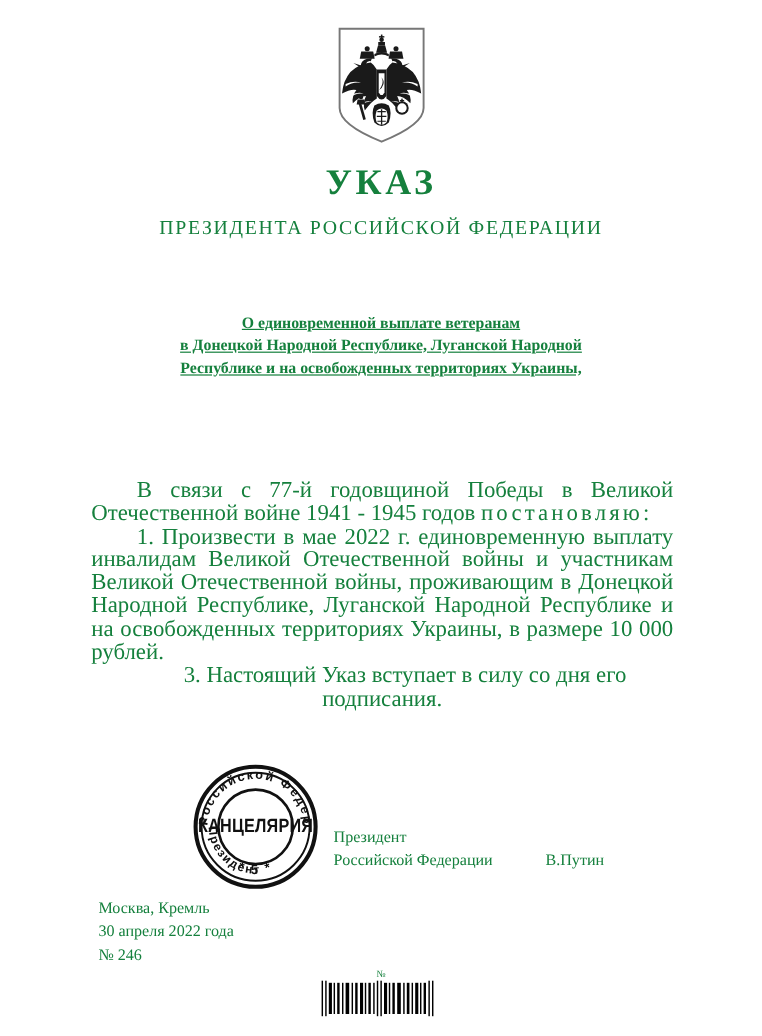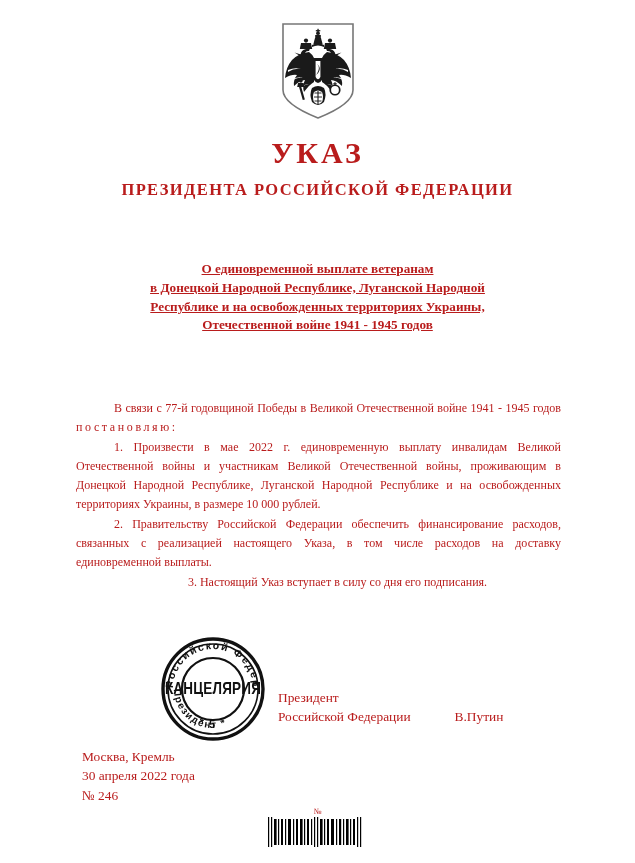--- a/index.html
+++ b/index.html
@@ -6,21 +6,21 @@
     margin: 0;
     padding: 0;
     background: #ffffff;
   }
   .page {
     position: relative;
     width: 635px;
     height: 863px;
     background: #ffffff;
     font-family: "Liberation Serif", "DejaVu Serif", serif;
-    color: #b91c1c;
+    color: #15803d;
     overflow: hidden;
   }
 
   
   .emblem-wrap {
     position: absolute;
     left: 0; right: 0;
     top: 22px;
     display: flex;
     justify-content: center;
@@ -42,21 +42,21 @@
     font-weight: bold;
     letter-spacing: 3px;
     line-height: 1.1;
   }
   .doc-subtitle {
     position: absolute;
     left: 0; right: 0;
     top: 180px;
     text-align: center;
     font-size: 16.5px;
-    font-weight: bold;
+    font-weight: normal;
     letter-spacing: 1.4px;
     line-height: 1.2;
   }
 
   
   .subject {
     position: absolute;
     left: 90px;
     right: 90px;
     top: 260px;
@@ -70,21 +70,21 @@
 
   
   .body-block {
     position: absolute;
     left: 76px;
     right: 74px;
     top: 399px;
   }
   .body-block p {
     margin: 0;
-    font-size: 12px;
+    font-size: 19px;
     line-height: 19.3px;
     text-align: justify;
     text-indent: 38px;
     text-justify: inter-word;
     font-family: Liberation Serif, serif;
   }
   .body-block p.p-last-left { text-align: center; }
   .spaced {
     letter-spacing: 2.6px;
   }
@@ -205,27 +205,25 @@
     </div>
   </div>
 
   <div class="doc-title">УКАЗ</div>
   <div class="doc-subtitle">ПРЕЗИДЕНТА РОССИЙСКОЙ ФЕДЕРАЦИИ</div>
 
   <div class="subject">
     <div>О единовременной выплате ветеранам</div>
     <div>в Донецкой Народной Республике, Луганской Народной</div>
     <div>Республике и на освобожденных территориях Украины,</div>
-    <div>Отечественной войне 1941 - 1945 годов</div>
   </div>
 
   <div class="body-block">
     <p><span>В связи с 77-й годовщиной Победы в Великой Отечественной войне 1941 - 1945 годов </span><span class="spaced">постановляю:</span></p>
     <p>1. Произвести в мае 2022 г. единовременную выплату инвалидам Великой Отечественной войны и участникам Великой Отечественной войны, проживающим в Донецкой Народной Республике, Луганской Народной Республике и на освобожденных территориях Украины, в размере 10 000 рублей.</p>
-    <p>2. Правительству Российской Федерации обеспечить финансирование расходов, связанных с реализацией настоящего Указа, в том числе расходов на доставку единовременной выплаты.</p>
     <p class="p-last-left">3. Настоящий Указ вступает в силу со дня его подписания.</p>
   </div>
 
   <div class="sig">
     <div>Президент</div>
     <div><span>Российской Федерации</span><span class="name">В.Путин</span></div>
   </div>
 
   <div class="stamp">
     <svg viewBox="0 0 112 112" xmlns="http://www.w3.org/2000/svg">

